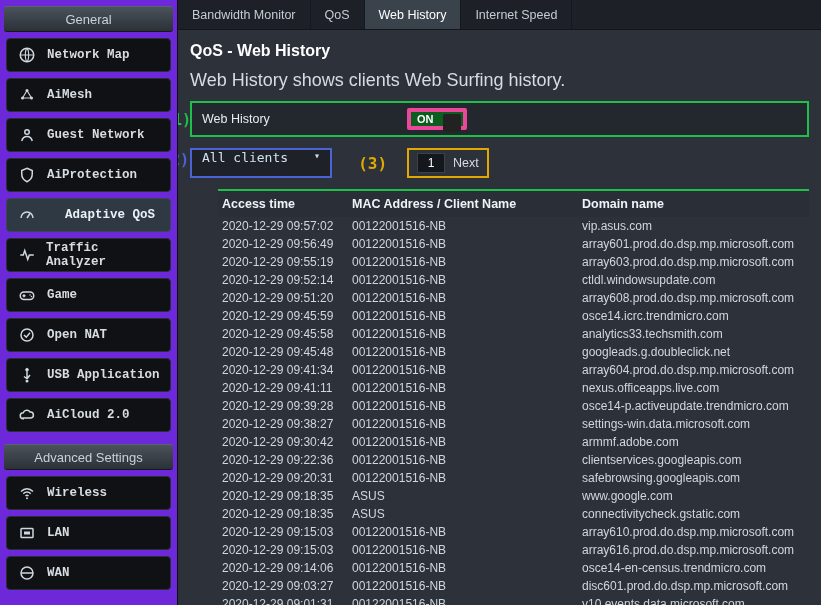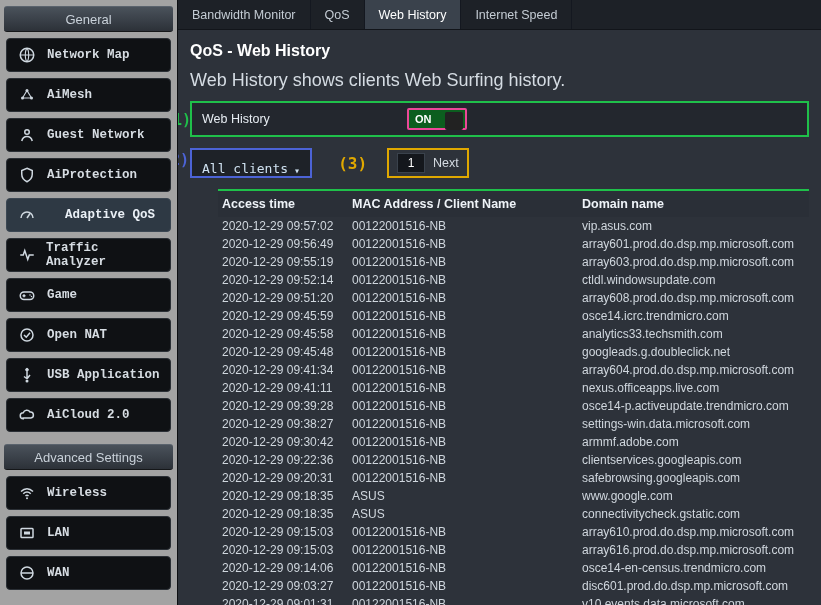--- a/index.html
+++ b/index.html
@@ -1,18 +1,18 @@
 <!DOCTYPE html>
 <html><head>
 <meta charset="utf-8">
 <style>
   * { box-sizing: border-box; margin: 0; padding: 0; }
   body { font-family: Arial, Helvetica, sans-serif; font-size: 13px; background:#2b3038; color:#fff; width:821px; height:605px; overflow:hidden; }
   .app { display:flex; height:100%; }
-  .sidebar { width:178px; background:#a3a3a3; display:flex; flex-direction:column; border-right:1px solid #0d0f12;}
+  .sidebar { width:178px; background:#6d28d9; display:flex; flex-direction:column; border-right:1px solid #0d0f12;}
   .sb-section{ margin-top:6px; }
   .sb-sechdr{
     height:26px; display:flex; align-items:center; justify-content:center;
     font-size:13px; color:#c9d1d9; background:linear-gradient(#4a525b,#2c3138);
     border-top:1px solid #5a636d; border-bottom:1px solid #151719;
     margin:0 4px; border-radius:3px;
   }
   .sb-item{
     height:34px; display:flex; align-items:center; gap:10px; padding:0 10px;
     margin:6px 6px; border-radius:4px; cursor:pointer;
@@ -28,27 +28,27 @@
   .tab.active{ background:#3a424c; color:#fff; }
 
   .content{ flex:1; padding:12px 12px 0 12px; overflow:auto; }
   h1.page-title{ font-size:16px; font-weight:bold; color:#fff; margin-bottom:10px; }
   .desc{ font-size:18px; color:#d5dce3; margin:6px 0 10px 0;}
 
   .row-hist{ display:flex; align-items:center; border:2px solid #1fc04a; background:#23272e; height:36px; padding:0 0 0 10px; gap:16px; position:relative;}
   .ann { position:absolute; font-family: monospace; font-size:15px; font-weight:bold;}
   .ann1{ left:-28px; top:8px; color:#1fc04a;}
   .hist-label{ font-size:12.5px; color:#e7edf3; }
-  .switch{ width:60px; height:22px; background:#0c5e1f; border-radius:2px; display:flex; align-items:center; justify-content:flex-start; padding-left:6px; color:#fff; font-size:11px; font-weight:bold; position:relative; margin-left:auto; margin-right:340px; border:2px solid #ec4899;text-align:center;}
+  .switch{ width:60px; height:22px; background:#0c5e1f; border-radius:2px; display:flex; align-items:center; justify-content:flex-start; padding-left:6px; color:#fff; font-size:11px; font-weight:bold; position:relative; margin-left:auto; margin-right:340px; border:4px solid #ec4899;text-align:center;}
   .switch .knob{ position:absolute; right:2px; top:2px; width:18px; height:18px; background:#222; border-radius:2px;}
 
   .row-ctrl{ display:flex; align-items:center; gap:20px; margin-top:10px; position:relative; height:32px;}
   .ann2{ left:-28px; top:4px; color:#4c63d6; position:absolute; font-family:monospace; font-size:15px; font-weight:bold;}
   .ann3{ color:#e0a800; font-family:monospace; font-size:16px; font-weight:bold; margin-left:6px;}
-  .clientsel{ border:2px solid #4c63d6; background:#1e2228; height:30px; display:flex; align-items:flex-end; padding:0 10px; gap:6px; font-family:monospace; font-size:13px; color:#cfe1f0; cursor:pointer;}
+  .clientsel{ border:2px solid #4c63d6; background:#1e2228; height:30px; display:flex; align-items:flex-start; padding:0 10px; gap:26px; font-family:monospace; font-size:13px; color:#cfe1f0; cursor:pointer;}
   .chev{ font-size:10px; color:#cfe1f0;}
   .pager{ border:2px solid #e0a800; height:30px; display:flex; align-items:center; padding:0 8px; gap:8px;}
   .page-input{ width:28px; height:20px; background:#14171c; border:1px solid #3a424c; color:#fff; font-size:12px; text-align:center;}
   .next-btn{ background:transparent; border:none; color:#d5dce3; font-size:12.5px; cursor:pointer;text-align:right;}
 
   .table{ margin-top:10px; border-top:2px solid #1fc04a; font-size:12.5px;margin-left:28px;}
   .th-row{ display:flex; font-weight:bold; color:#eef3f8; padding:6px 4px 6px 4px; background:#2a2f37;}
   .td-row{ display:flex; color:#d0d7de; padding:1px 4px; font-size:12px; line-height:16px;}
   .col-time{ width:130px;}
   .col-mac{ width:230px;}

